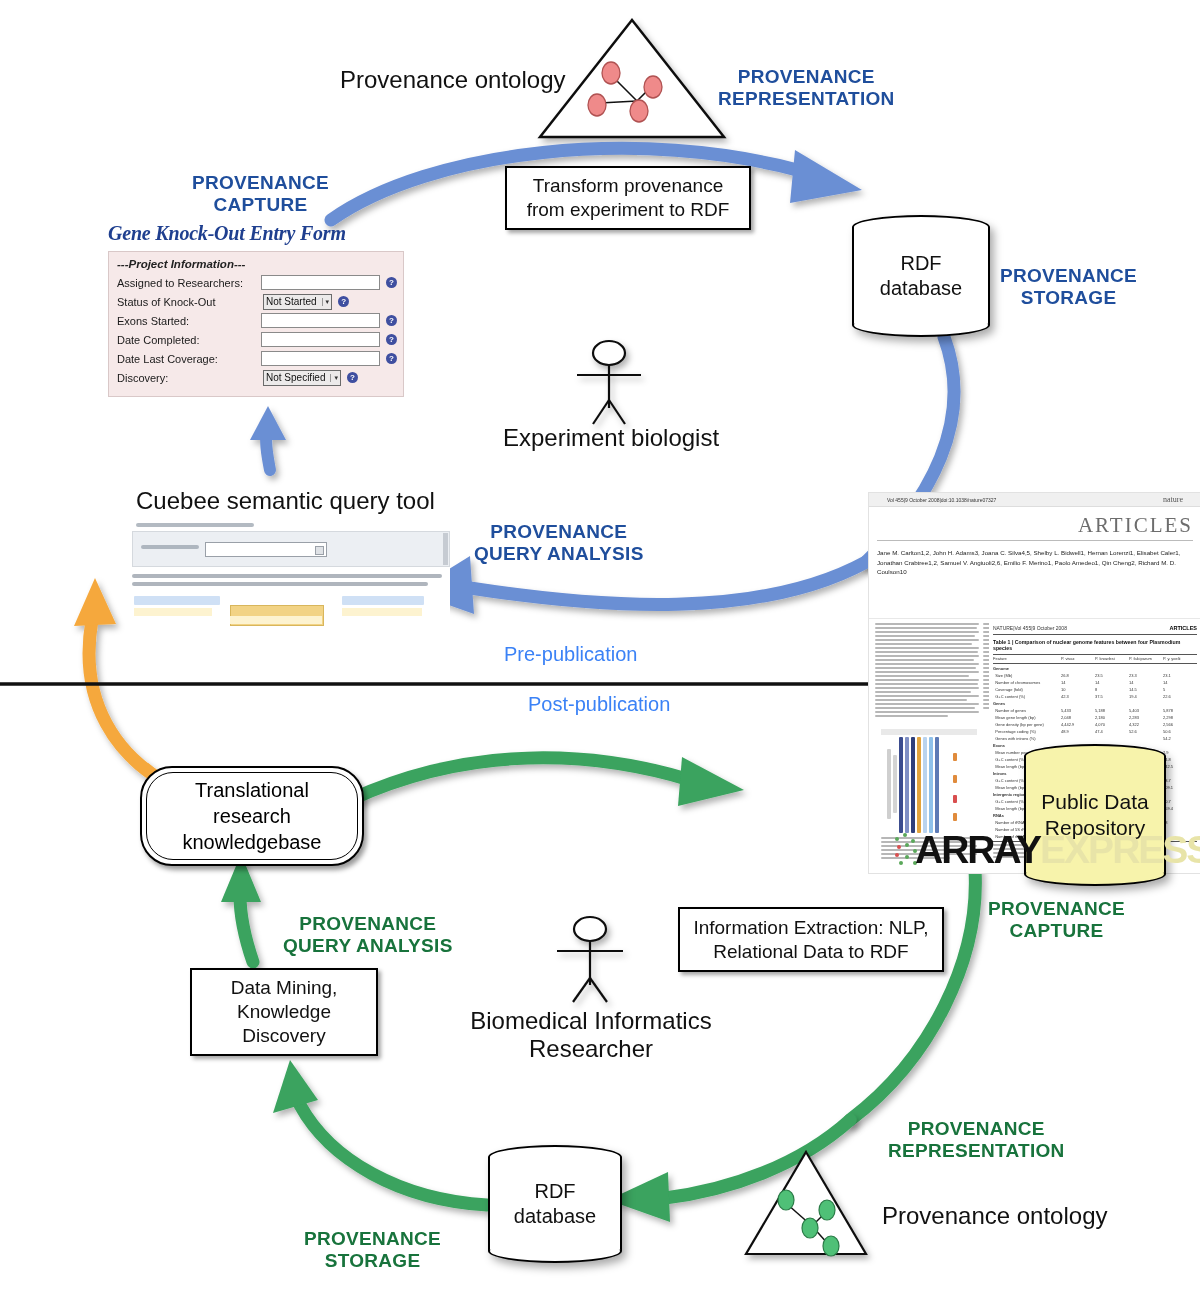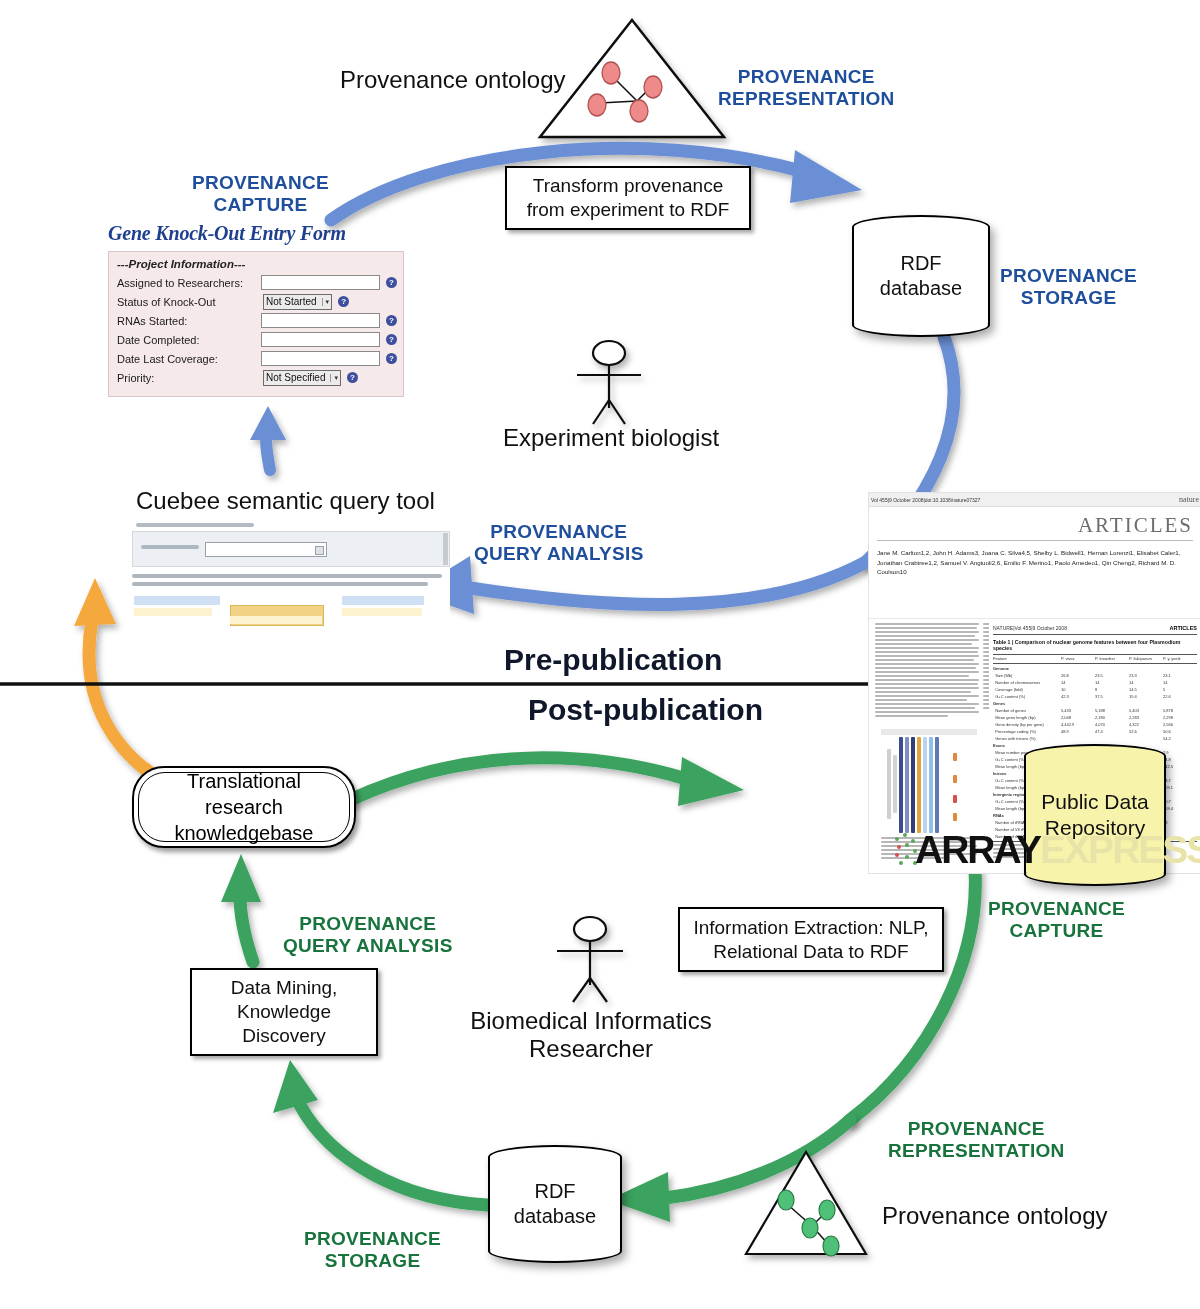--- a/index.html
+++ b/index.html
@@ -4,21 +4,21 @@
 <style>
   html,body{margin:0;padding:0;background:#fff;}
   body{width:1200px;height:1309px;position:relative;overflow:hidden;
        font-family:"Liberation Sans","DejaVu Sans",sans-serif;color:#000;}
 
   
   .lbl{position:absolute;line-height:1.15;white-space:pre;}
   .cap-blue{color:#1f4e9c;font-weight:bold;font-size:19px;letter-spacing:.3px;text-align:center;}
   .cap-green{color:#18733c;font-weight:bold;font-size:19px;letter-spacing:.3px;text-align:center;}
   .plain{color:#111;font-size:24px;}
-  .prepub{color:#0f172a;font-weight:bold;font-size:30px;}
+  .prepub{color:#3b82f6;font-weight:normal;font-size:20px;}
 
   
   .box{position:absolute;background:#fff;border:2px solid #000;
        box-shadow:3px 3px 4px rgba(0,0,0,.35);
        display:flex;align-items:center;justify-content:center;
        text-align:center;font-size:19px;color:#111;line-height:1.25;padding:6px 10px;
        box-sizing:border-box;}
 
   .rrect{position:absolute;background:#fff;border:2.5px solid #000;border-radius:32px;
          box-shadow:3px 4px 5px rgba(0,0,0,.4);
@@ -52,21 +52,21 @@
   .cb-para div{height:4px;background:#8d96a1;opacity:.7;margin-bottom:4px;border-radius:2px;}
   .cb-nodes{position:relative;margin-top:10px;height:34px;}
   .cb-node{position:absolute;height:9px;background:#cfe0f5;border-radius:1px;}
   .cb-node2{position:absolute;height:8px;background:#fdf3d0;}
   .cb-yellow{position:absolute;background:#f2d385;border:1px solid #d8b65c;}
 
   
   .article{position:absolute;left:868px;top:492px;width:332px;height:380px;background:#fff;
            border:1px solid #e2e2e2;overflow:hidden;}
   .art-top{height:13px;background:#f0f0f0;border-bottom:1px solid #ddd;
-           display:flex;align-items:center;justify-content:space-between;padding:0 2px;}
+           display:flex;align-items:center;justify-content:space-between;padding:0 18px;}
   .art-vol{font-size:5px;color:#333;}
   .art-nature{font-family:"Liberation Serif",serif;font-size:8px;color:#555;}
   .art-articles{text-align:right;font-size:21px;color:#6d6d6d;letter-spacing:2px;
                 font-family:"Liberation Serif",serif;padding:6px 8px 2px 0;}
   .art-rule{height:1px;background:#bbb;margin:0 8px;}
   .art-title{font-size:16.5px;font-weight:bold;line-height:1.15;padding:9px 8px 0 8px;color:#000;}
   .art-title i{font-style:italic;}
   .art-auth{font-size:6.2px;line-height:1.55;color:#222;padding:7px 8px 0 8px;}
 
   .art-inner{position:absolute;left:0;top:125px;width:332px;height:255px;background:#fff;
@@ -258,39 +258,39 @@
     <div class="frow">
       <div class="fl">Status of Knock-Out</div>
       <div class="fs">
         <span>Not Started</span>
         <span class="car">▾</span>
       </div>
       <div class="qm">?</div>
     </div>
 
     <div class="frow">
-      <div class="fl">RNAs Started:</div>
+      <div class="fl">Exons Started:</div>
       <div class="fi"></div>
       <div class="qm">?</div>
     </div>
 
     <div class="frow">
       <div class="fl">Date Completed:</div>
       <div class="fi"></div>
       <div class="qm">?</div>
     </div>
 
     <div class="frow">
       <div class="fl">Date Last Coverage:</div>
       <div class="fi"></div>
       <div class="qm">?</div>
     </div>
 
     <div class="frow">
-      <div class="fl">Priority:</div>
+      <div class="fl">Discovery:</div>
       <div class="fs">
         <span>Not Specified</span>
         <span class="car">▾</span>
       </div>
       <div class="qm">?</div>
     </div>
   </div>
 </div>
 
 <div class="cuebee">
@@ -629,21 +629,21 @@
   <i style="left:20px;top:28px;background:#5aa85a;"></i>
     <i style="left:6px;top:28px;background:#5aa85a;"></i>
 </div>
 <div class="aelogo">
   <span class="a">ARRAY</span><span class="b">EXPRESS</span>
 </div>
 
 <div class="lbl cap-green" style="left:988px;top:898px;">PROVENANCE
 CAPTURE</div>
 
-<div class="rrect" style="left:132px;top:766px;width:224px;height:82px;">
+<div class="rrect" style="left:140px;top:766px;width:224px;height:100px;">
   <span style="white-space:pre-line;position:relative;z-index:2;">Translational
 research
 knowledgebase</span>
 </div>
 
 <div class="lbl cap-green" style="left:283px;top:913px;">PROVENANCE
 QUERY ANALYSIS</div>
 
 <div class="box" style="left:190px;top:968px;width:188px;height:88px;white-space:pre-line;">Data Mining,
 Knowledge

